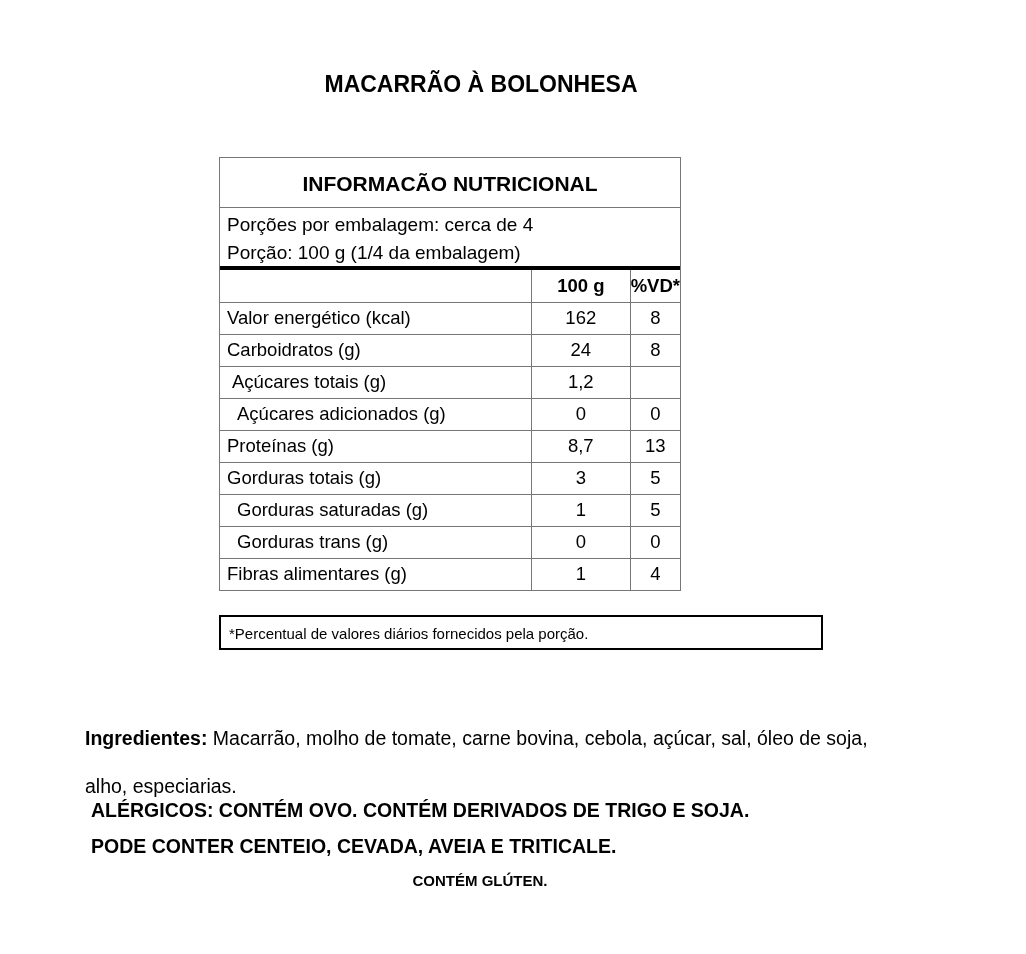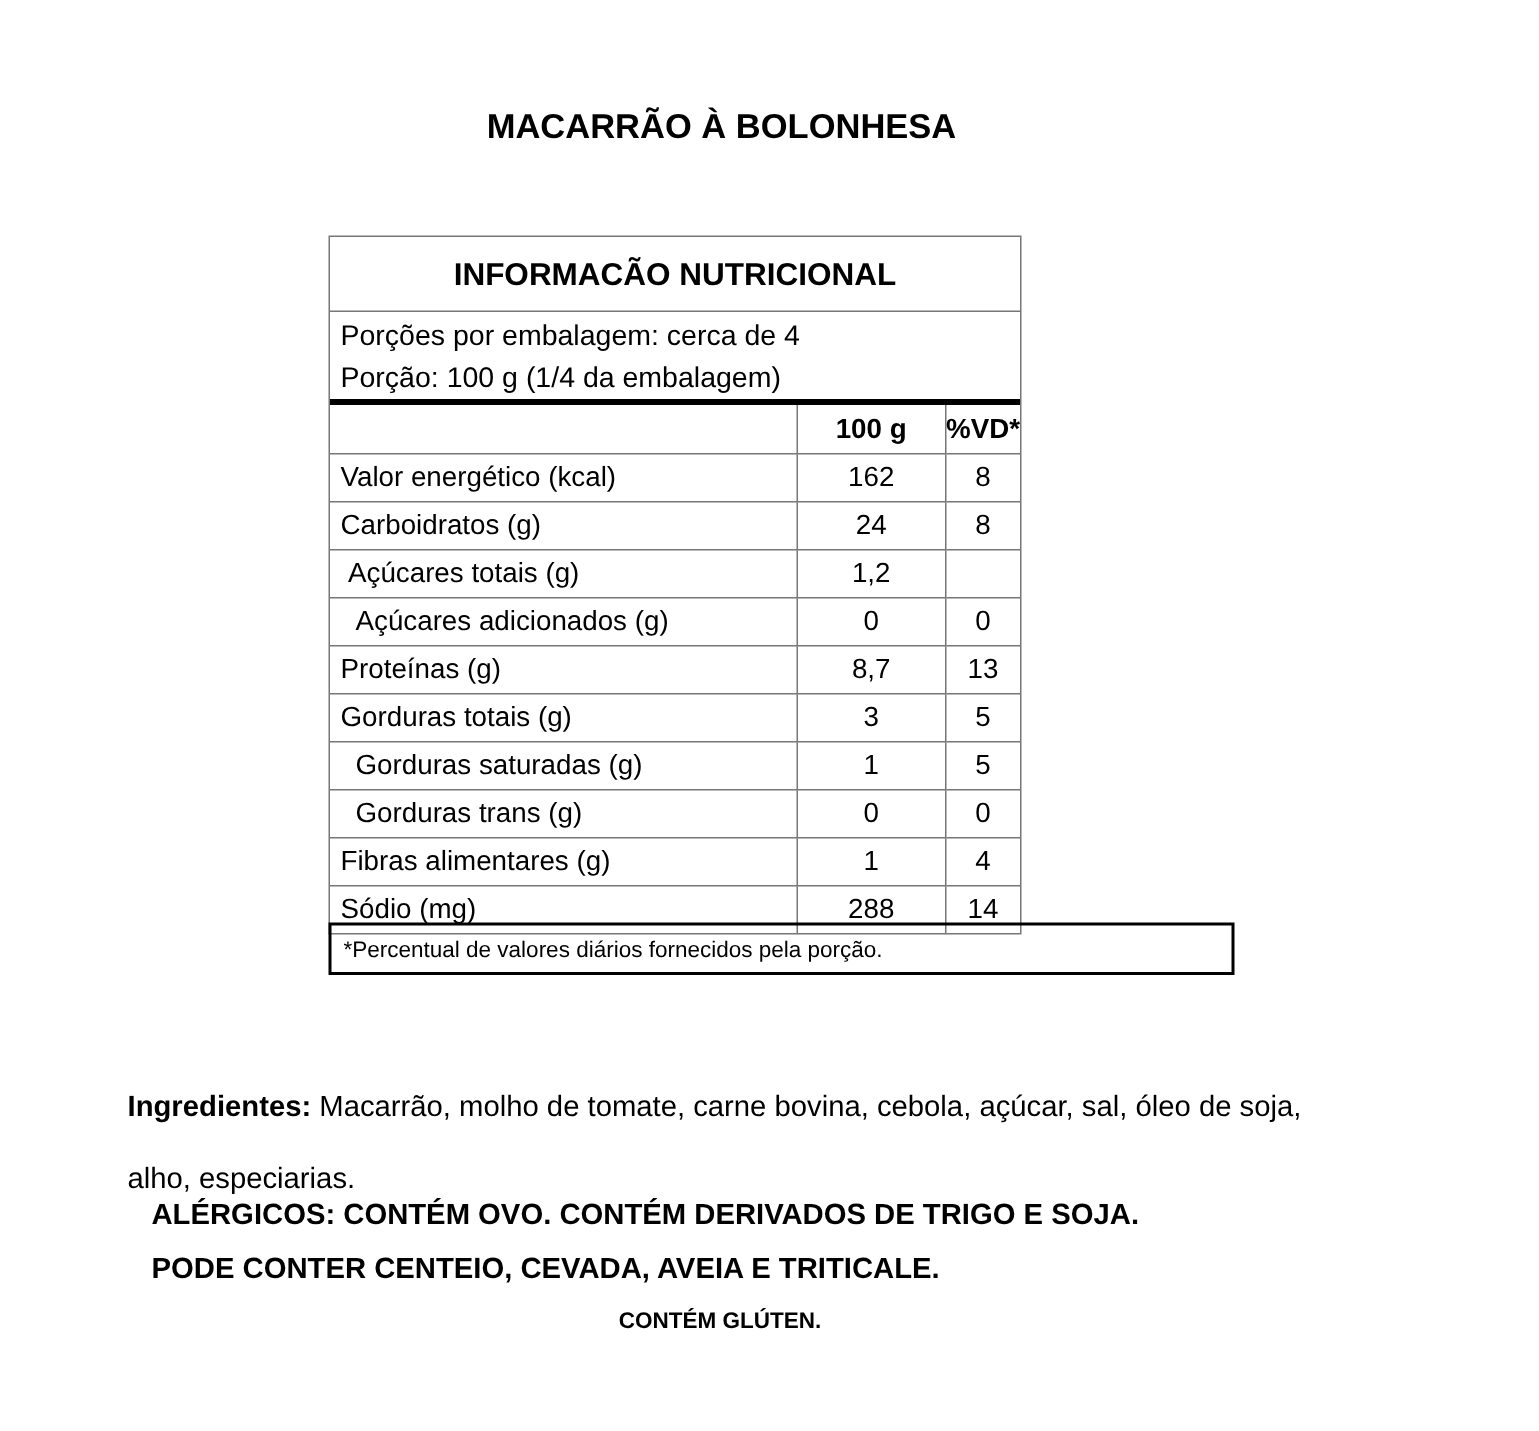--- a/index.html
+++ b/index.html
@@ -18,21 +18,21 @@
   tr:last-child td { border-bottom: none; }
   td.name { width: 324px; padding-left: 7px; }
   td.name.sub1 { padding-left: 12px; }
   td.name.sub2 { padding-left: 17px; }
   td.v { width: 103px; text-align: center; }
   td.vd { text-align: center; }
   .hdr td { font-weight: bold; }
   .footnote { position: absolute; left: 219px; top: 615px; width: 604px; height: 35px; border: 2px solid #000; box-sizing: border-box; font-size: 15px; padding-left: 8px; line-height: 33px; }
   .ing { position: absolute; left: 85px; font-size: 19.5px; }
   .ing b { font-weight: bold; }
-  .allerg { position: absolute; left: 101px; font-size: 19.5px; font-weight: bold; }
+  .allerg { position: absolute; left: 91px; font-size: 19.5px; font-weight: bold; }
   .gluten { position: absolute; left: 0; width: 960px; text-align: center; font-size: 15px; font-weight: bold; }
 </style>
 </head>
 <body>
 
 <div class="title">MACARRÃO À BOLONHESA</div>
 
 <div class="nutri">
   <div class="nutri-head">INFORMACÃO NUTRICIONAL</div>
   <div class="portion">
@@ -84,25 +84,20 @@
       <tr>
           <td class="name sub2">Gorduras trans (g)</td>
           <td class="v">0</td>
           <td class="vd">0</td>
         </tr>
       <tr>
           <td class="name">Fibras alimentares (g)</td>
           <td class="v">1</td>
           <td class="vd">4</td>
         </tr>
-      <tr>
-          <td class="name">Sódio (mg)</td>
-          <td class="v">288</td>
-          <td class="vd">14</td>
-        </tr>
     </tbody>
   </table>
 </div>
 
 <div class="footnote">*Percentual de valores diários fornecidos pela porção.</div>
 
 <div class="ing" style="top:727px;"><b>Ingredientes:</b><span> Macarrão, molho de tomate, carne bovina, cebola, açúcar, sal, óleo de soja,</span></div>
 <div class="ing" style="top:763px;margin-top:12px;">alho, especiarias.</div>
 <div class="allerg" style="top:799px;">ALÉRGICOS: CONTÉM OVO. CONTÉM DERIVADOS DE TRIGO E SOJA.</div>
 <div class="allerg" style="top:835px;">PODE CONTER CENTEIO, CEVADA, AVEIA E TRITICALE.</div>

